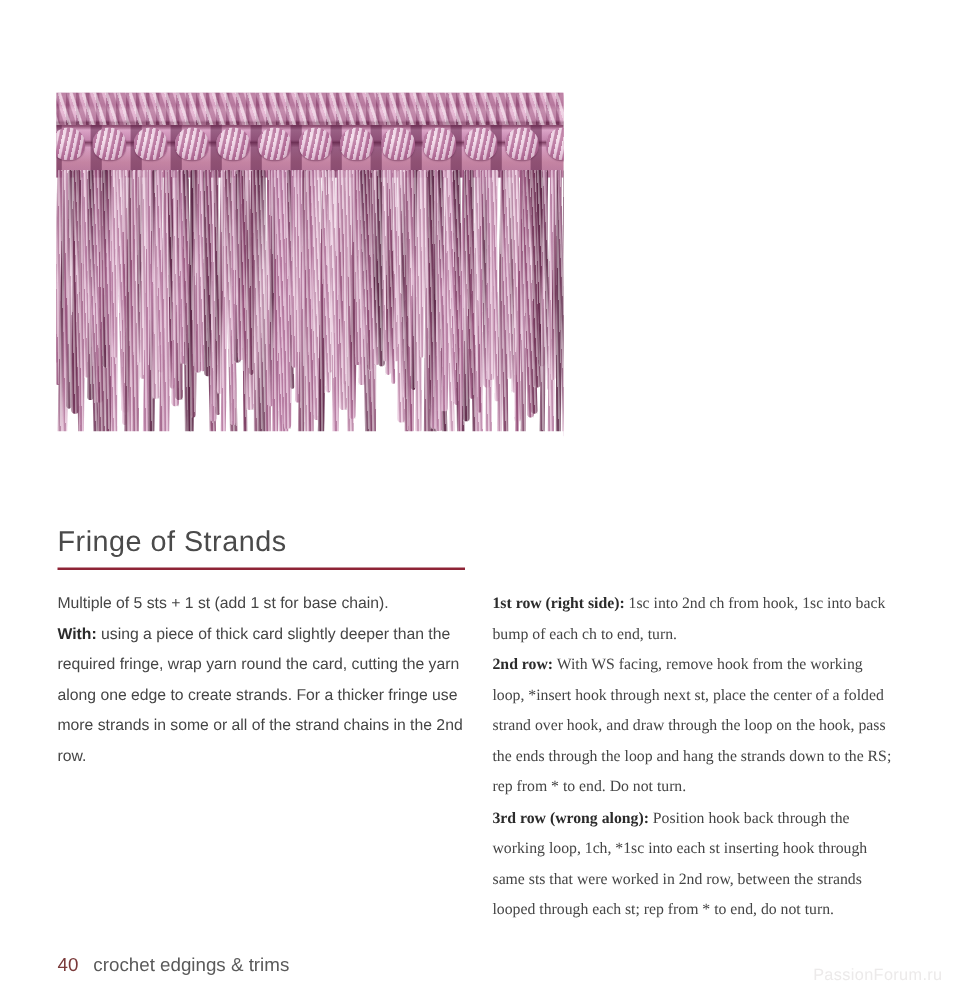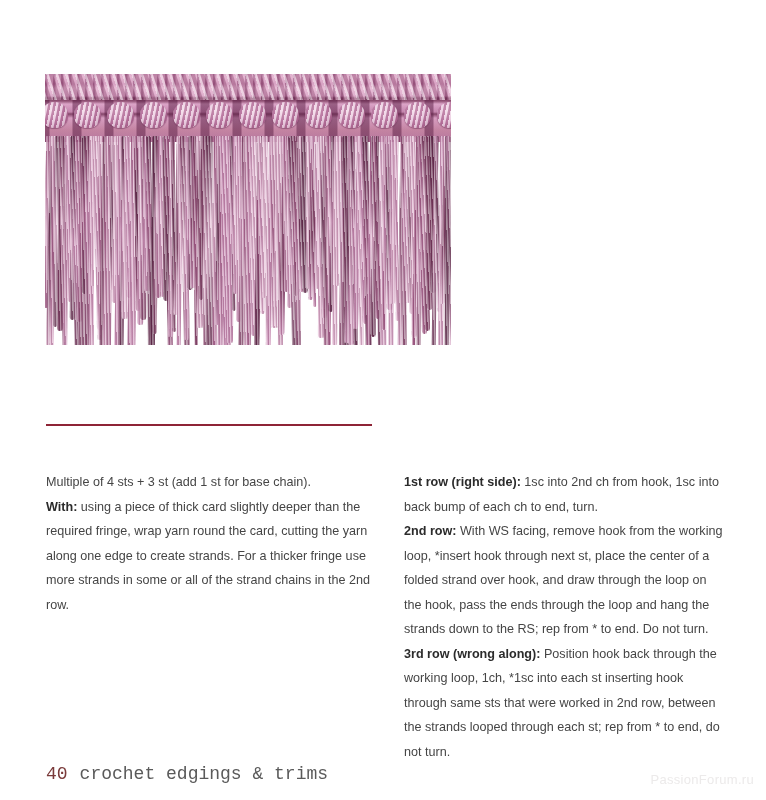--- a/index.html
+++ b/index.html
@@ -133,31 +133,31 @@
 
   
   .col {
     position: absolute;
     top: 470px;
     font-size: 12.6px;
     line-height: 24.5px;
     color: #454545;
   }
   #col-left  { left: 46px;  width: 326px; }
-  #col-right { left: 404px; width: 322px; }
+  #col-right { left: 394px; width: 322px; font-family: Liberation Serif, serif; }
   .col p { margin: 0; }
   .lead { font-weight: bold; color: #2b2b2b; }
 
   
   #footer {
     position: absolute;
     left: 46px;
     top: 764px;
-    font-family: Liberation Mono, monospace;
-    font-size: 18px;
+    font-family: Liberation Sans, sans-serif;
+    font-size: 15px;
     color: #5a5a5a;
   }
   #folio { color: #7a3a3a; margin-right: 12px; }
   #watermark {
     position: absolute;
     right: 12px;
     top: 772px;
     font-family: "Liberation Sans", sans-serif;
     font-size: 13px;
     letter-spacing: 0.3px;
@@ -316,25 +316,26 @@
       <div class="strand" style="left: 393.8px; width: 4.6px; height: 240px; background: linear-gradient(rgb(207, 147, 186) 0%, rgb(226, 179, 208) 64%, rgb(207, 147, 186) 100%); transform: rotate(0.52deg); opacity: 0.94;"></div>
       <div class="strand" style="left: 396.9px; width: 4.2px; height: 168px; background: linear-gradient(rgb(226, 179, 208) 0%, rgb(122, 59, 95) 59%, rgb(226, 179, 208) 100%); transform: rotate(1.04deg); opacity: 0.98;"></div>
       <div class="strand" style="left: 400px; width: 3.6px; height: 225px; background: linear-gradient(rgb(94, 42, 73) 0%, rgb(94, 42, 73) 62%, rgb(94, 42, 73) 100%); transform: rotate(0.2deg); opacity: 0.88;"></div>
       <div class="strand" style="left: 403.1px; width: 3.1px; height: 213px; background: linear-gradient(rgb(207, 147, 186) 0%, rgb(94, 42, 73) 55%, rgb(207, 147, 186) 100%); transform: rotate(-1.01deg); opacity: 0.82;"></div>
       <div class="strand" style="left: 406.2px; width: 4.3px; height: 185px; background: linear-gradient(rgb(94, 42, 73) 0%, rgb(122, 59, 95) 61%, rgb(94, 42, 73) 100%); transform: rotate(-0.39deg); opacity: 0.96;"></div>
     </div>
   <div class="white-mask"></div>
 </div>
 
 <div id="title-block">
+  <h1 id="page-title">Fringe of Strands</h1>
   <div id="title-rule"></div>
 </div>
 
 <div class="col" id="col-left">
-    <p><span>Multiple of 4 sts + 3 st (add 1 st for base chain).</span></p>
+    <p><span>Multiple of 5 sts + 1 st (add 1 st for base chain).</span></p>
     <p><span class="lead">With:</span><span> using a piece of thick card slightly deeper than the required fringe, wrap yarn round the card, cutting the yarn along one edge to create strands. For a thicker fringe use more strands in some or all of the strand chains in the 2nd row.</span></p>
   </div>
 <div class="col" id="col-right">
     <p><span class="lead">1st row (right side):</span><span> 1sc into 2nd ch from hook, 1sc into back bump of each ch to end, turn.</span></p>
     <p><span class="lead">2nd row:</span><span> With WS facing, remove hook from the working loop, *insert hook through next st, place the center of a folded strand over hook, and draw through the loop on the hook, pass the ends through the loop and hang the strands down to the RS; rep from * to end. Do not turn.</span></p>
     <p><span class="lead">3rd row (wrong along):</span><span> Position hook back through the working loop, 1ch, *1sc into each st inserting hook through same sts that were worked in 2nd row, between the strands looped through each st; rep from * to end, do not turn.</span></p>
   </div>
 
 <div id="footer">
   <span id="folio">40</span><span>crochet edgings &amp; trims</span>

